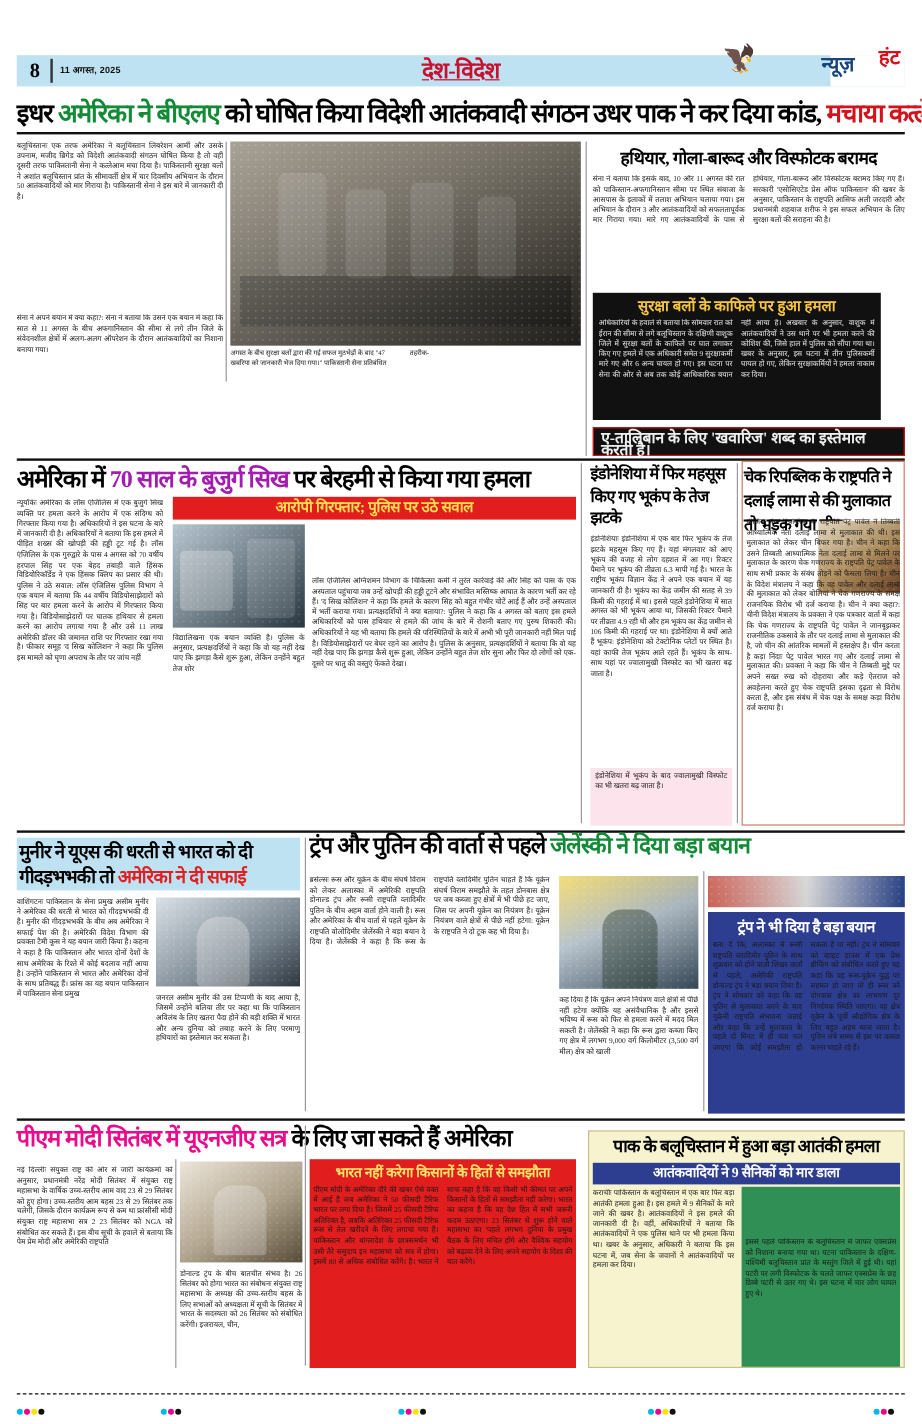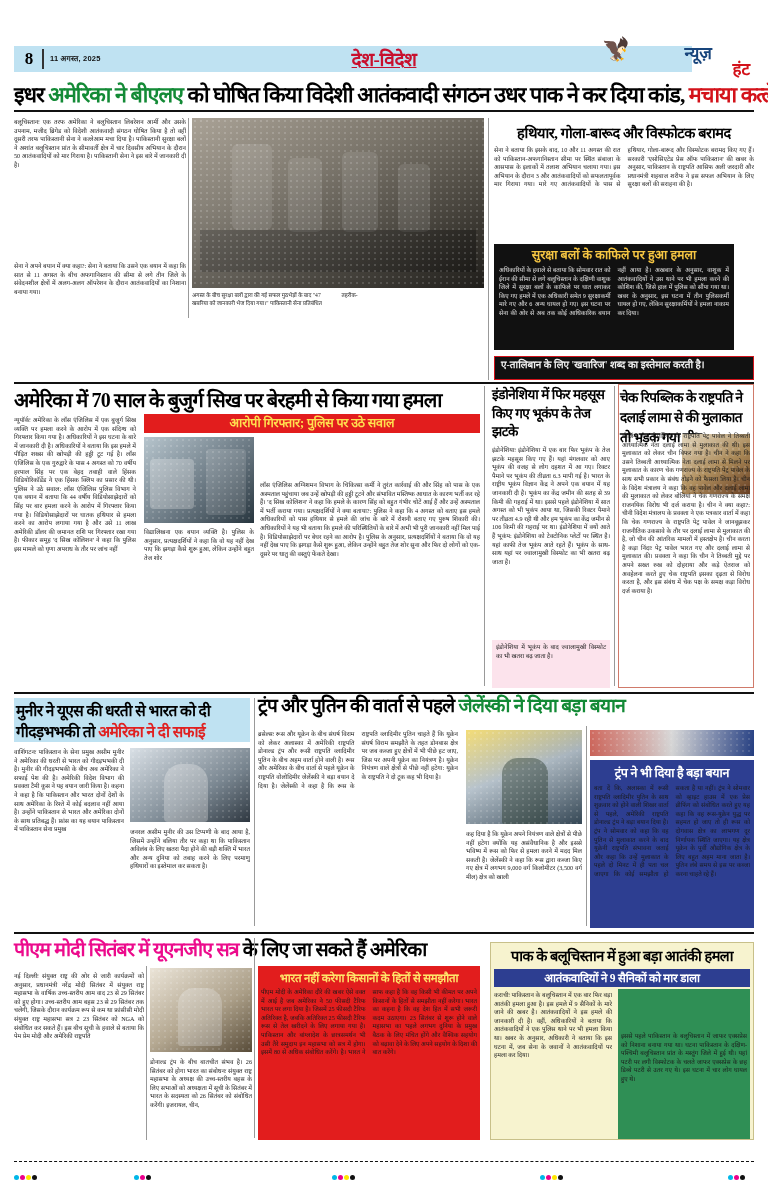--- a/index.html
+++ b/index.html
@@ -25,21 +25,21 @@
   }
   .mh-section {
     position:absolute; left:0; top:0; width:740px; height:26px;
     text-align:center; font: 900 19px/27px "Liberation Serif", serif; color:#c8102e;
     letter-spacing:-0.5px;
     text-decoration:underline;
   }
   .mh-logo { position:absolute; right:2px; top:-8px; width:160px; height:34px; }
   .mh-logo .eagle { position:absolute; left:10px; top:0px; font-size:23px; line-height:23px; color:#4a3113; transform:scaleX(-1); }
   .mh-logo .l1 { position:absolute; right:40px; top:6px; font:900 17px/20px "Liberation Serif", serif; color:#18457c; }
-  .mh-logo .l2 { position:absolute; right:2px; top:22px; font:900 17px/20px "Liberation Serif", serif; color:#d3121a;margin-left:28px; }
+  .mh-logo .l2 { position:absolute; right:2px; top:0; font:900 17px/20px "Liberation Serif", serif; color:#d3121a;margin-left:28px; }
   .mh-white-mask{position:absolute;right:0;top:0;width:62px;height:26px;background:#fff;}
 
   
   .hl { font-family:"Liberation Serif", serif; font-weight:900; color:#000; letter-spacing:-0.4px; }
   .body-txt {
     font: 6.2px/8.6px "Liberation Serif", serif; color:#1a1a1a;
     text-align: justify; text-justify: inter-word; hyphens:auto; overflow:hidden;
   }
   .photo { background:#cfc9bd; overflow:hidden; position:relative; }
   .photo::after{content:"";position:absolute;inset:0;
@@ -78,21 +78,21 @@
   #blk2 { left:494px; top:356px; width:260px; height:24px; background:#111; border:1px solid #d3121a; }
   #blk2 .bh{ font-size:10.5px; line-height:14px; padding-top:4px;}
 
   .vsep { position:absolute; width:1px; background:#999; }
 
   
   #r2-sep { position:absolute; left:14px; top:382px; width:740px; height:2px; background:#111; }
 
   #a1-head { position:absolute; left:14px; top:388px; width:466px; height:24px;
       font:900 20px/24px "Liberation Serif",serif; letter-spacing:-0.8px; white-space:nowrap; }
-  #a1-head .r { color:#000000; }
+  #a1-head .r { color:#a21caf; }
   #a1-left { position:absolute; left:14px; top:416px; width:122px; height:270px; }
   #a1-redbar { position:absolute; left:144px; top:414px; width:336px; height:19px; background:#e21d1d;
       color:#ffdf4f; font:900 12.5px/19px "Liberation Serif",serif; text-align:center; letter-spacing:-0.2px;}
   #a1-ph { position:absolute; left:144px; top:437px; width:110px; height:86px;
       background:linear-gradient(140deg,#9fb2bd,#5e707d 60%,#30414c); }
   #a1-grnbox { position:absolute; left:260px; top:437px; width:220px; height:40px; background:#1f7a3f;
       color:#fff; font:900 13px/18px "Liberation Serif",serif; padding:3px 6px; letter-spacing:-0.3px;}
   #a1-g-body { position:absolute; left:260px; top:481px; width:220px; height:206px; }
   #a1-b-lower { position:absolute; left:144px; top:528px; width:110px; height:158px; }
 
@@ -221,21 +221,21 @@
   <div class="blkbox" id="blk1">
     <div class="bh">सुरक्षा बलों के काफिले पर हुआ हमला</div>
     <div class="bb">
         <div class="body-txt cols2">
       <span>अधिकारियों के हवाले से बताया कि सोमवार रात को ईरान की सीमा से लगे बलूचिस्तान के दक्षिणी वाशुक जिले में सुरक्षा बलों के काफिले पर घात लगाकर किए गए हमले में एक अधिकारी समेत 9 सुरक्षाकर्मी मारे गए और 6 अन्य घायल हो गए। इस घटना पर सेना की ओर से अब तक कोई</span>
       <span>आधिकारिक बयान नहीं आया है। अखबार के अनुसार, वाशुक में आतंकवादियों ने उस थाने पर भी हमला करने की कोशिश की, जिसे हाल में पुलिस को सौंपा गया था। खबर के अनुसार, इस घटना में तीन पुलिसकर्मी घायल हो गए, लेकिन सुरक्षाकर्मियों ने हमला नाकाम कर दिया।</span>
     </div>
       </div>
   </div>
   <div class="blkbox" id="blk2">
-    <div class="bh" style="color:#eee;font-size:10px;line-height:10px;padding:3px 6px;text-align:left;">ए-तालिबान के लिए 'खवारिज' शब्द का इस्तेमाल करती है।</div>
+    <div class="bh" style="color:#eee;font-size:13px;line-height:10px;padding:3px 6px;text-align:left;">ए-तालिबान के लिए 'खवारिज' शब्द का इस्तेमाल करती है।</div>
   </div>
 
   <div id="r2-sep" class="hrule"></div>
 
   <div class="hl" id="a1-head"><span>अमेरिका में </span><span class="r">70 साल के बुजुर्ग सिख</span><span> पर बेरहमी से किया गया हमला</span></div>
 
   <div class="body-txt" id="a1-left">न्यूयॉर्कः अमेरिका के लॉस एंजिलिस में एक बुजुर्ग सिख व्यक्ति पर हमला करने के आरोप में एक संदिग्ध को गिरफ्तार किया गया है। अधिकारियों ने इस घटना के बारे में जानकारी दी है। अधिकारियों ने बताया कि इस हमले में पीड़ित शख्स की खोपड़ी की हड्डी टूट गई है। लॉस एंजिलिस के एक गुरुद्वारे के पास 4 अगस्त को 70 वर्षीय हरपाल सिंह पर एक बेहद तबाही वाले हिंसक विडियोरिकॉर्डेड ने एक हिंसक क्लिप का प्रसार की थी।
 
 पुलिस ने उठे सवाल: लॉस एंजिलिस पुलिस विभाग ने एक बयान में बताया कि 44 वर्षीय विडियोसाझेदारों को सिंह पर बार हमला करने के आरोप में गिरफ्तार किया गया है। विडियोसाझेदारों पर घातक हथियार से हमला करने का आरोप लगाया गया है और उसे 11 लाख अमेरिकी डॉलर की जमानत राशि पर गिरफ्तार रखा गया है। फीकार समूह 'द सिख कोलिशन' ने कहा कि पुलिस इस मामले को घृणा अपराध के तौर पर जांच नहीं</div>
 

